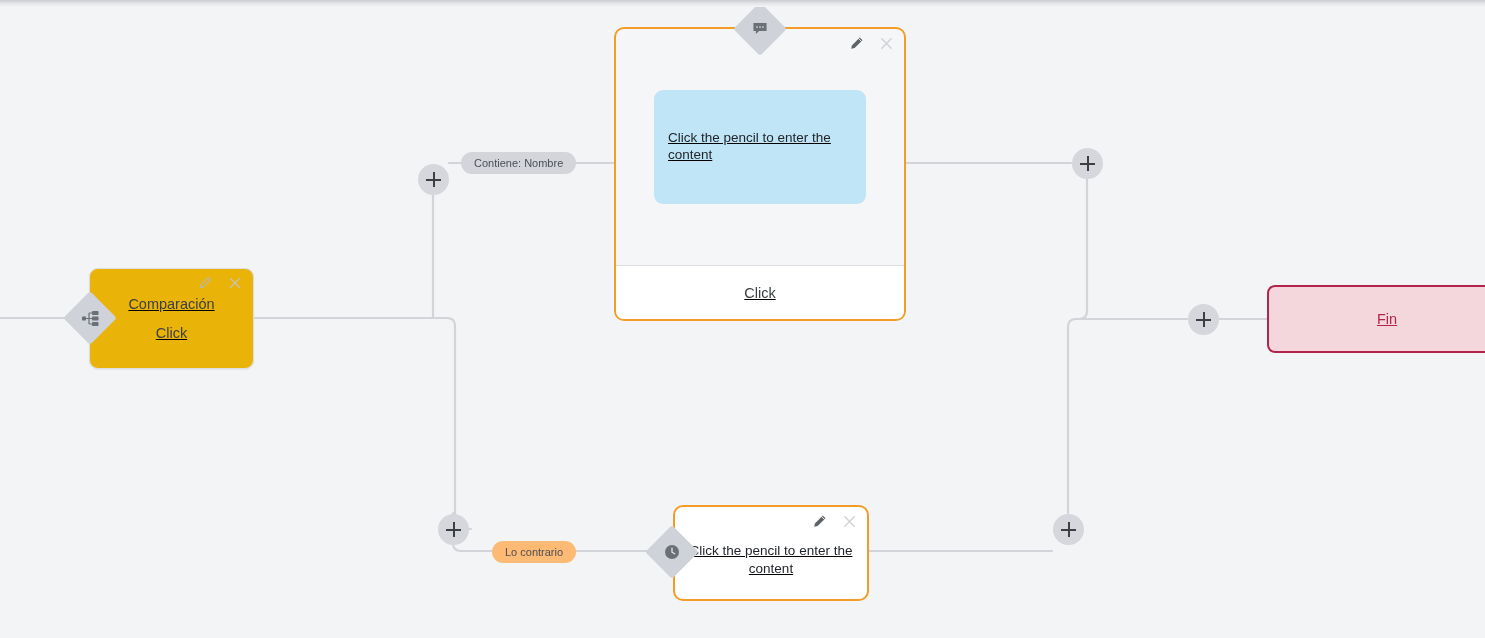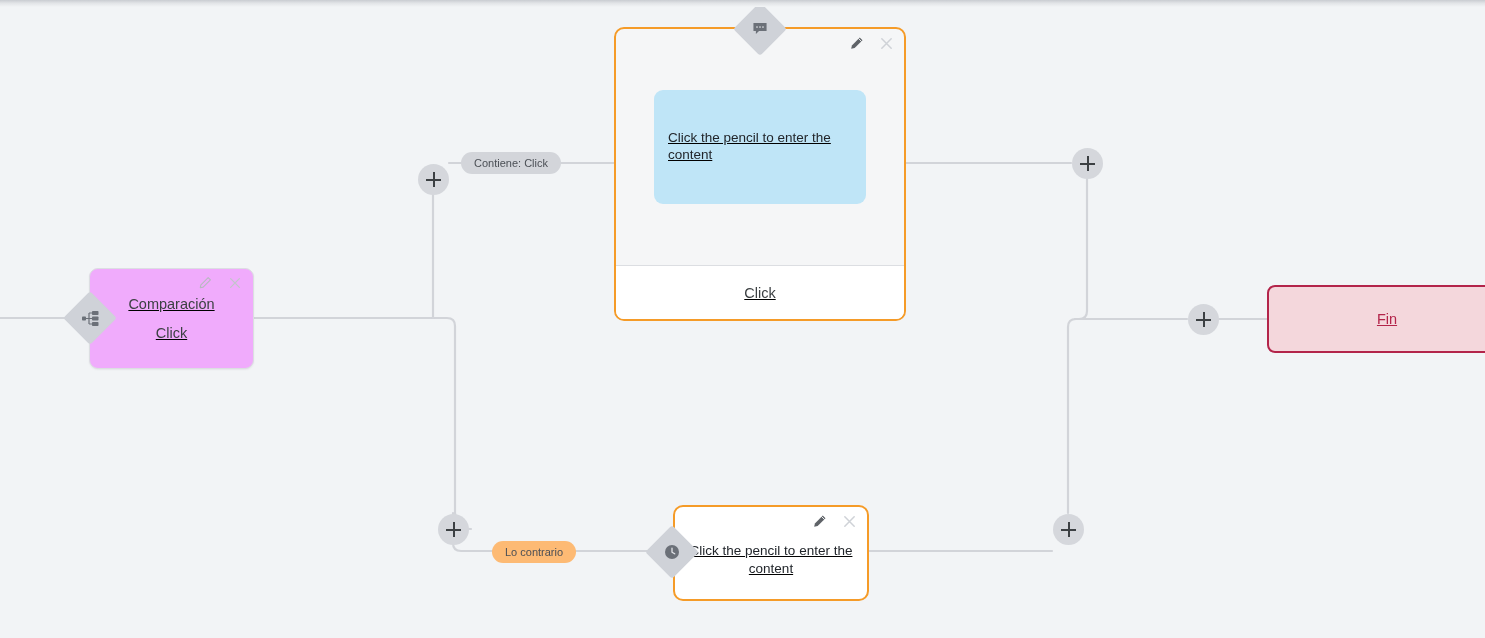--- a/index.html
+++ b/index.html
@@ -62,21 +62,21 @@
     cursor: pointer;
   }
   .icon-btn svg { display: block; }
 
   
   #node-comparacion {
     left: 89px;
     top: 268px;
     width: 165px;
     height: 101px;
-    background: #f0abfc;
+    background: #eab308;
     border: 1px solid #dcdee2;
     border-radius: 9px;
     box-shadow: 0 1px 2px rgba(0,0,0,0.06);
   }
   #node-comparacion .body {
     height: 100%;
     display: flex;
     flex-direction: column;
     align-items: center;
     justify-content: center;
@@ -266,21 +266,21 @@
       <path d="M 1219 319 L 1267 319"></path>
     </g>
   </svg>
 
   <div class="plus" style="left:418px; top:164px;"></div>
   <div class="plus" style="left:438px; top:514px;"></div>
   <div class="plus" style="left:1072px; top:148px;"></div>
   <div class="plus" style="left:1053px; top:514px;"></div>
   <div class="plus" style="left:1188px; top:304px;"></div>
 
-  <div class="edge-label" id="label-contiene">Contiene: Click</div>
+  <div class="edge-label" id="label-contiene">Contiene: Nombre</div>
   <div class="edge-label" id="label-contrario">Lo contrario</div>
 
   <div class="diamond" id="diamond-comparacion">
     <span class="dg">
       <svg width="17" height="15" viewBox="0 0 17 15" xmlns="http://www.w3.org/2000/svg">
         <rect x="0" y="5.5" width="4" height="4" rx="0.8" fill="#6b7078"></rect>
         <rect x="10" y="0" width="6.5" height="4" rx="0.8" fill="#6b7078"></rect>
         <rect x="10" y="5.5" width="6.5" height="4" rx="0.8" fill="#6b7078"></rect>
         <rect x="10" y="11" width="6.5" height="4" rx="0.8" fill="#6b7078"></rect>
         <path d="M4 7.5 H7 M7 2 V13 M7 2 H10 M7 7.5 H10 M7 13 H10" stroke="#6b7078" stroke-width="1.2" fill="none"></path>

